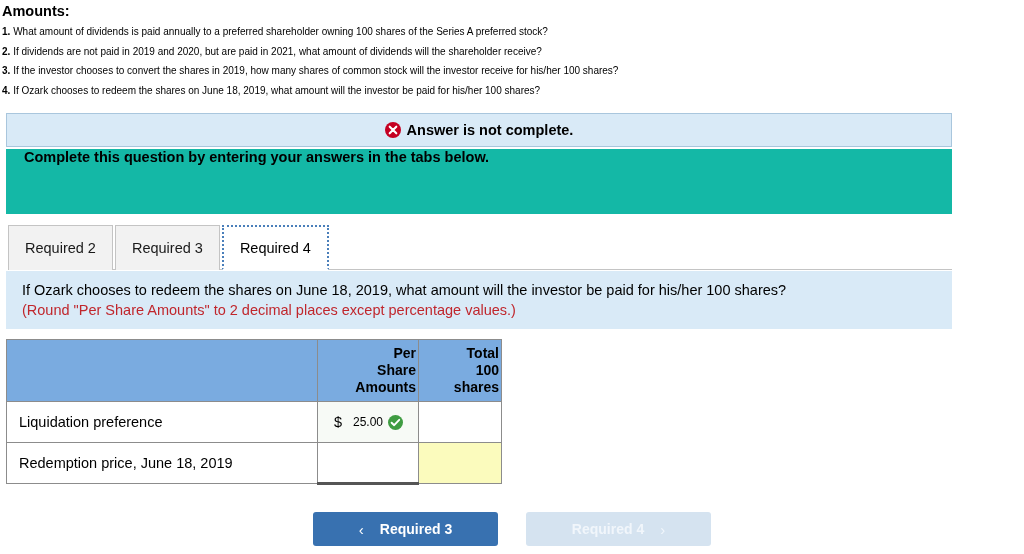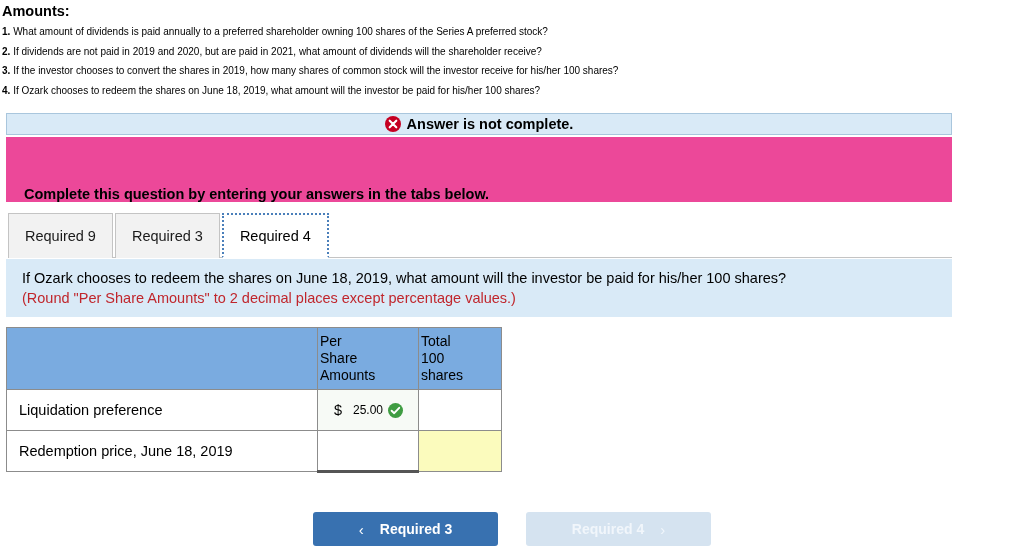--- a/index.html
+++ b/index.html
@@ -36,21 +36,21 @@
   }
   .prompt-num {
     font-weight: bold;
   }
 
   
   .answer-banner {
     margin: 13px 72px 0 6px;
     background: #d9eaf7;
     border: 1px solid #a9c6dd;
-    height: 22px;
+    height: 34px;
     display: flex;
     align-items: center;
     justify-content: center;
   }
   .answer-banner-inner {
     display: flex;
     align-items: center;
     gap: 6px;
   }
   .x-icon {
@@ -66,24 +66,24 @@
   .x-icon svg { display: block; }
   .answer-banner-text {
     font-weight: bold;
     font-size: 14.5px;
     color: #000;
   }
 
   
   .grey-strip {
     margin: 2px 72px 0 6px;
-    background: #ec4899;
+    background: #14b8a6;
     height: 65px;
     display: flex;
-    align-items: flex-end;
+    align-items: flex-start;
   }
   .grey-strip-text {
     font-weight: bold;
     font-size: 14.5px;
     padding-left: 18px;
   }
 
   
   .tab-row {
     margin: 11px 0 0 8px;
@@ -149,22 +149,22 @@
   }
   .data-table th,
   .data-table td {
     border: 1px solid #8c8c8c;
     padding: 12px;
     vertical-align: middle;
   }
   .data-table thead th {
     background: #7aabe0;
     color: #000;
-    font-weight: normal;
-    text-align: left;
+    font-weight: bold;
+    text-align: right;
     line-height: 17px;
     padding: 5px 2px;
     font-size: 14px;
   }
   .col-label { width: 311px; }
   .col-per   { width: 101px; }
   .col-total { width: 83px; }
 
   .row-label {
     padding: 4px 0 4px 6px;
@@ -289,21 +289,21 @@
     <span class="answer-banner-text">Answer is not complete.</span>
   </div>
 </div>
 
 <div class="grey-strip">
   <span class="grey-strip-text">Complete this question by entering your answers in the tabs below.</span>
 </div>
 
 <div class="tab-row">
   <div class="tab">
-    <span>Required 9</span>
+    <span>Required 2</span>
   </div>
   <div class="tab">
     <span>Required 3</span>
   </div>
   <div class="tab active">
     <span>Required 4</span>
   </div>
 </div>
 <div class="tab-underline"></div>
 

